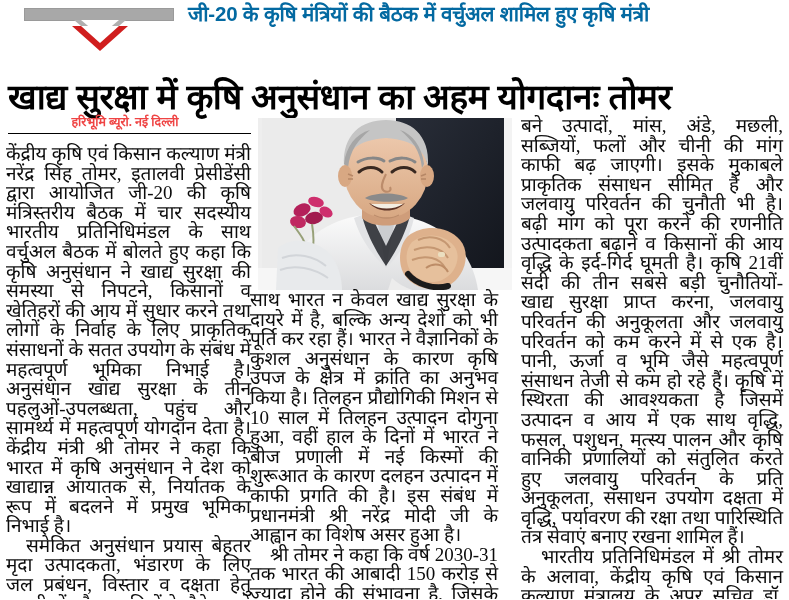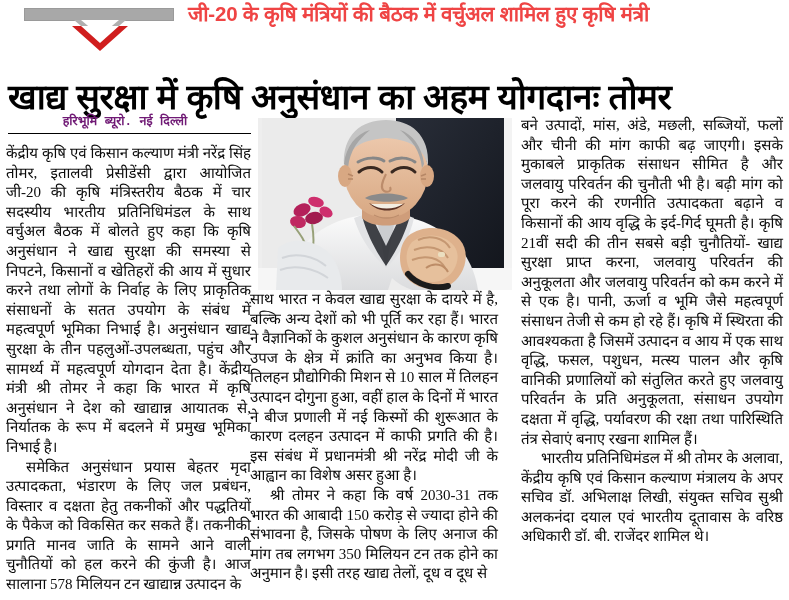--- a/index.html
+++ b/index.html
@@ -77,21 +77,21 @@
 
   .kicker-text {
     position: absolute;
     left: 188px;
     top: -1px;
     width: 598px;
     font-family: "Liberation Sans", "DejaVu Sans", sans-serif;
     font-weight: bold;
     font-size: 20.5px;
     line-height: 30px;
-    color: #ef4444;
+    color: #0369a1;
     letter-spacing: -0.2px;
     white-space: nowrap;
   }
 
   
   .headline {
     position: absolute;
     left: 8px;
     top: 50px;
     width: 775px;
@@ -104,25 +104,25 @@
     white-space: nowrap;
   }
 
   
   .byline {
     position: absolute;
     left: 0;
     top: 114px;
     width: 250px;
     text-align: center;
-    font-family: Liberation Mono, monospace;
+    font-family: Liberation Serif, serif;
     font-weight: bold;
     font-size: 12.5px;
     line-height: 16px;
-    color: #701a75;
+    color: #ef4444;
   }
   .byline-rule {
     position: absolute;
     left: 8px;
     top: 133px;
     width: 243px;
     height: 1px;
     background: #000000;
   }
 
@@ -135,21 +135,21 @@
     height: 172px;
     overflow: hidden;
     background: #e9e9ea;
   }
   .photo-frame svg { display: block; }
 
   
   .col {
     position: absolute;
     font-family: "Liberation Serif", "DejaVu Serif", serif;
-    font-size: 15px;
+    font-size: 19px;
     line-height: 19.6px;
     color: #0b0b0b;
     text-align: justify;
     text-justify: inter-word;
     -webkit-hyphens: none;
     hyphens: none;
   }
   .col p { margin: 0; }
   .col p + p { text-indent: 20px; }
 

